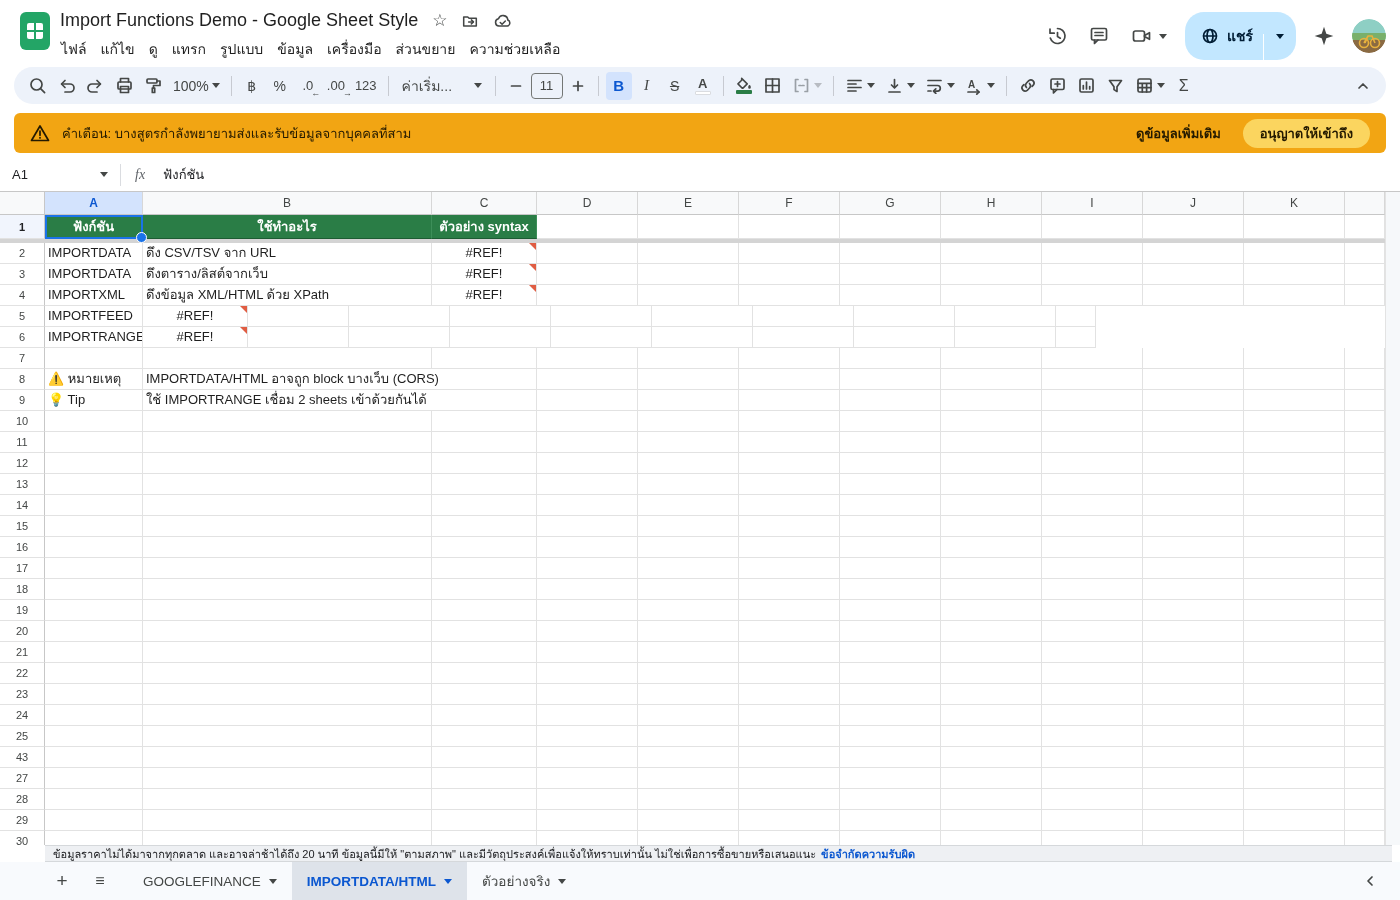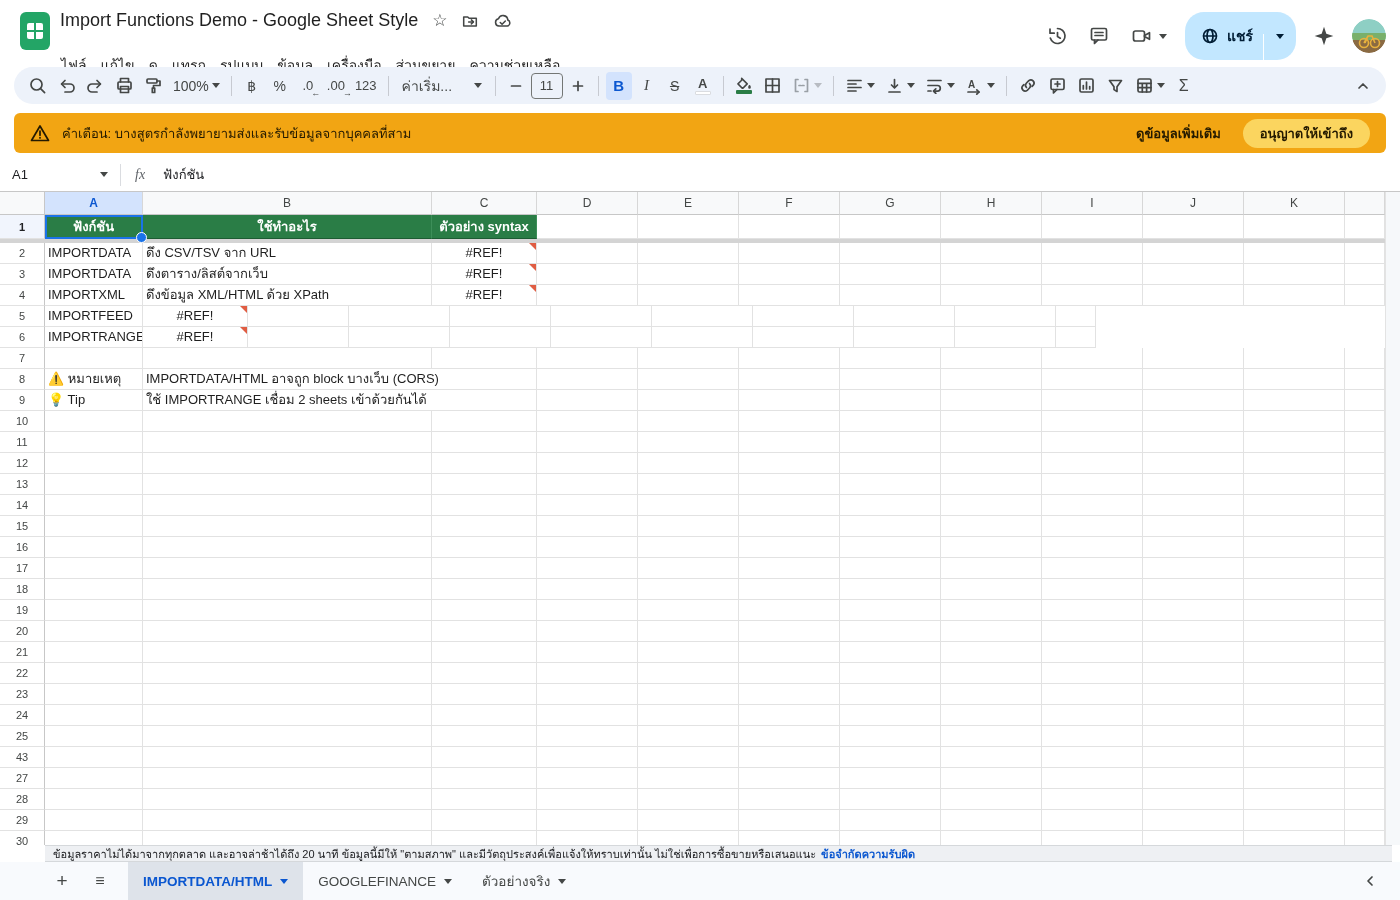--- a/index.html
+++ b/index.html
@@ -13,21 +13,21 @@
   .logo{position:absolute;left:20px;top:12px;width:30px;height:38px;border-radius:6px;background:var(--logo-green,#23a566);display:flex;align-items:center;justify-content:center;}
   .logo-glyph{width:16px;height:16px;background:#fff;border-radius:2px;position:relative;}
   .logo-glyph::before,.logo-glyph::after{content:"";position:absolute;background:var(--logo-green,#23a566);}
   .logo-glyph::before{left:7px;top:0;width:2px;height:16px;}
   .logo-glyph::after{left:0;top:7px;width:16px;height:2px;}
   .title-block{position:absolute;left:60px;top:10px;}
   .doc-title-row{display:flex;align-items:center;gap:14px;}
   .doc-title{font-size:18px;color:#1f1f1f;}
   .title-icon{color:#444746;display:flex;align-items:center;}
   .star-glyph{font-size:17px;line-height:1;}
-  .menu-bar{display:flex;margin-top:21px;margin-left:-6px;}
+  .menu-bar{display:flex;margin-top:5px;margin-left:-6px;}
   .menu-item{font-size:14px;color:#1f1f1f;padding:2px 7px;border-radius:8px;cursor:default;}
   .header-right{position:absolute;right:14px;top:12px;display:flex;align-items:center;gap:14px;}
   .hicon{width:28px;height:28px;display:flex;align-items:center;justify-content:center;color:#444746;}
   .dd{width:0;height:0;border-left:4px solid transparent;border-right:4px solid transparent;border-top:5px solid #444746;display:inline-block;}
   .share-pill{display:flex;align-items:flex-end;height:48px;border-radius:19px;background:var(--share-pill-bg,#c2e7ff);overflow:hidden;}
   .share-main{display:flex;align-items:center;gap:8px;padding:0 10px 0 16px;height:100%;}
   .share-label{font-size:14px;font-weight:700;color:var(--share-text,#001d35);}
   .share-sep{width:1px;height:26px;background:rgba(255,255,255,.95);}
   .share-arrow{padding:0 12px;height:100%;display:flex;align-items:center;}
   .share-arrow .dd{border-top-color:#001d35;}
@@ -854,26 +854,26 @@
 <div class="statusbar">
   <span class="status-text">ข้อมูลราคาไม่ได้มาจากทุกตลาด และอาจล่าช้าได้ถึง 20 นาที ข้อมูลนี้มีให้ "ตามสภาพ" และมีวัตถุประสงค์เพื่อแจ้งให้ทราบเท่านั้น ไม่ใช่เพื่อการซื้อขายหรือเสนอแนะ</span>
   <span class="status-link">ข้อจำกัดความรับผิด</span>
 </div>
 
 <div class="tabbar">
   <div class="tab-tools">
     <button class="tabbtn">+</button>
     <button class="tabbtn" style="font-size:16px;">≡</button>
   </div>
+  <div class="sheet-tab">
+      <span>GOOGLEFINANCE</span>
+      <i class="dd"></i>
+    </div>
   <div class="sheet-tab active">
       <span>IMPORTDATA/HTML</span>
-      <i class="dd"></i>
-    </div>
-  <div class="sheet-tab">
-      <span>GOOGLEFINANCE</span>
       <i class="dd"></i>
     </div>
   <div class="sheet-tab">
       <span>ตัวอย่างจริง</span>
       <i class="dd"></i>
     </div>
   <div class="tab-spacer"></div>
   <div class="tab-right">
     <svg class="ic" width="16" height="16" viewBox="0 0 16 16">
         <path d="M10 4L6 8l4 4"></path>

